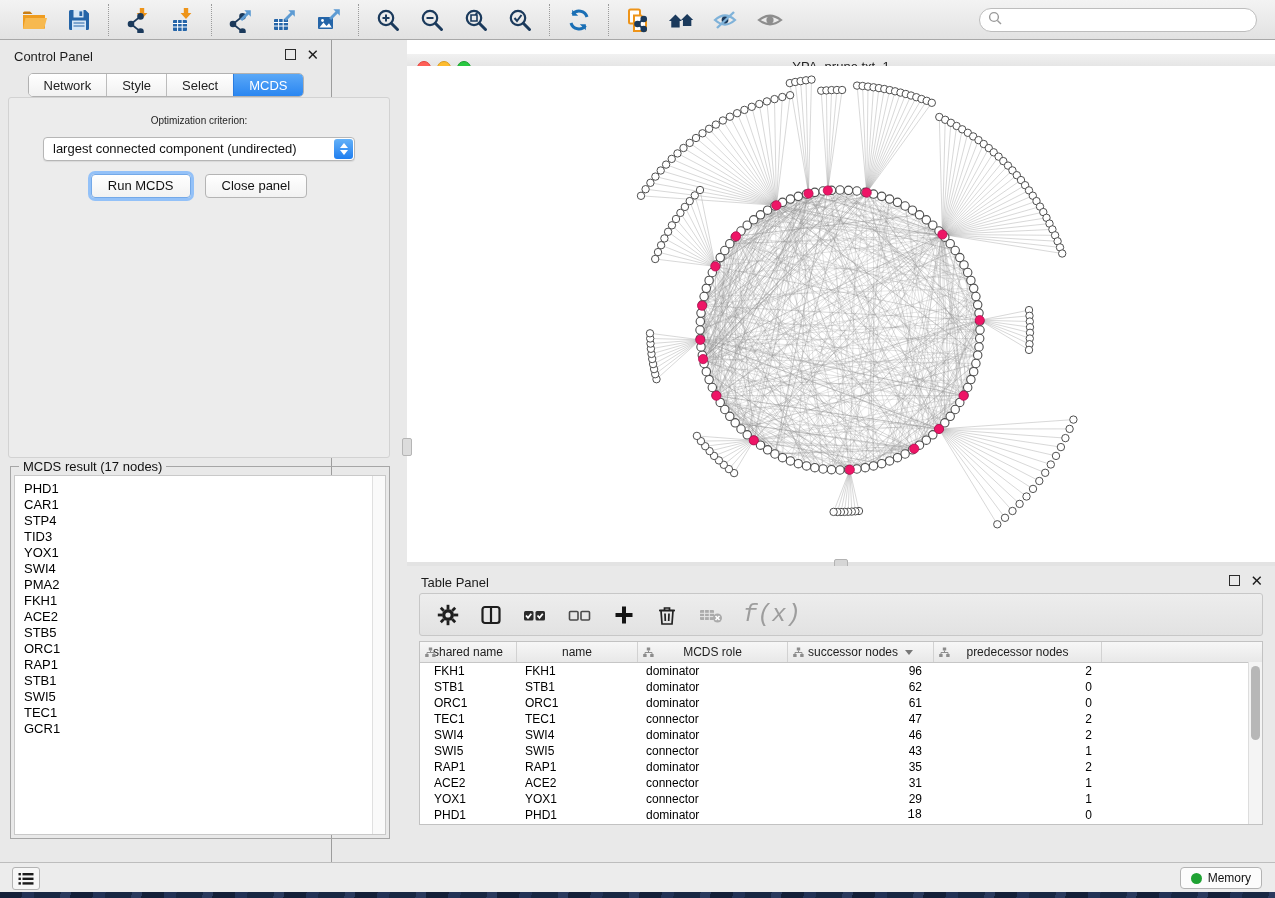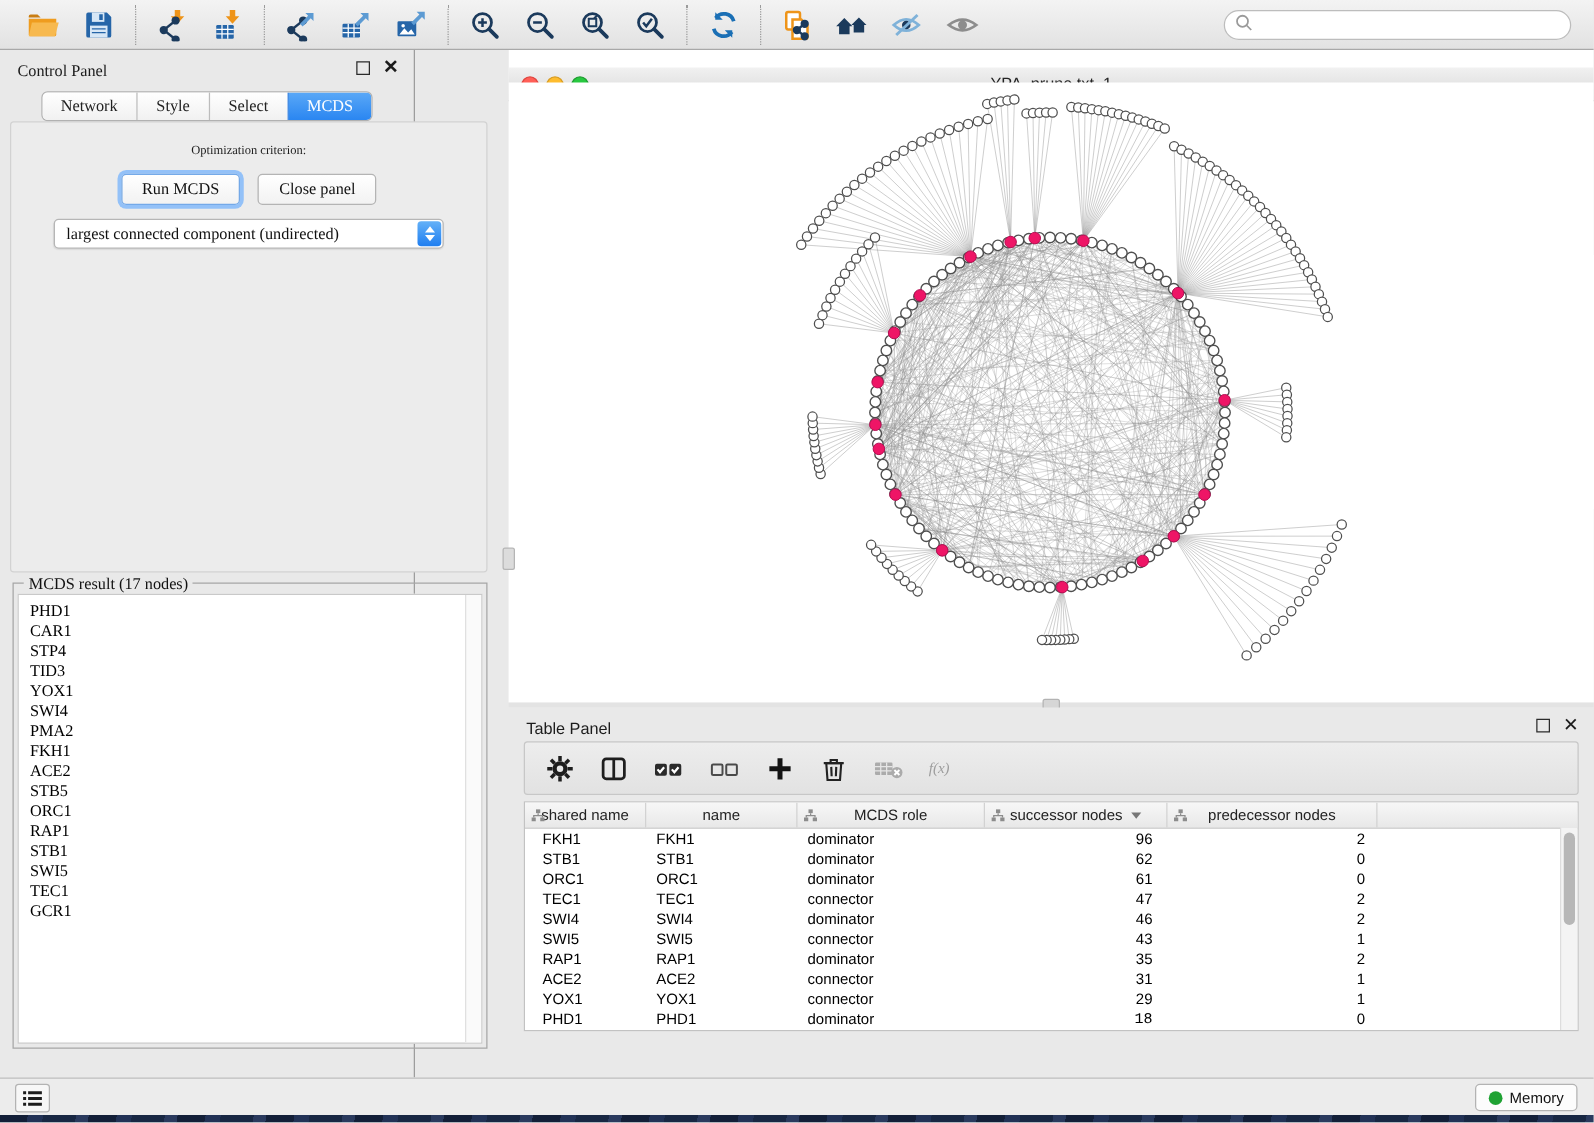--- a/index.html
+++ b/index.html
@@ -12,21 +12,21 @@
     display:flex;align-items:center;padding-left:6px;box-sizing:border-box;}
   .tb-group{display:flex;align-items:center;gap:16px;padding:0 15px;}
   .tb-sep{width:0;height:32px;border-left:1px dotted #9b9b9b;}
   .tb-icon{width:28px;height:28px;display:flex;align-items:center;justify-content:center;cursor:pointer;}
   .tb-icon svg{display:block;}
   #search-wrap{position:absolute;right:18px;top:8px;width:278px;height:24px;border:1px solid #bdbdbd;
     border-radius:13px;background:#fff;display:flex;align-items:center;padding-left:8px;box-sizing:border-box;}
   #search-input{border:none;outline:none;flex:1;height:18px;font-size:12px;background:transparent;margin-left:5px;}
   
   #control-panel{position:absolute;left:0;top:40px;width:332px;height:822px;background:#e9e9e9;
-    border-right:1px solid #9d9d9d;box-sizing:border-box;font-family:Liberation Serif, serif;}
+    border-right:1px solid #9d9d9d;box-sizing:border-box;}
   .panel-title{position:absolute;left:14px;top:9px;font-size:13px;color:#1c1c1c;}
   .win-btns{position:absolute;right:12px;top:9px;display:flex;gap:10px;align-items:center;}
   .float-btn{width:9px;height:9px;border:1.6px solid #2b2b2b;display:inline-block;cursor:pointer;}
   .close-btn{font-size:15px;font-weight:bold;color:#1b1b1b;line-height:11px;cursor:pointer;}
   .tabs{position:absolute;display:inline-flex;border:1px solid #b1b1b1;border-radius:5px;overflow:hidden;
     background:#fff;height:22px;}
   #cp-tabs{top:33px;left:50%;transform:translateX(-50%);}
   .tab{font-size:13px;color:#222;padding:0 15px;display:flex;align-items:center;cursor:pointer;
     background:linear-gradient(#ffffff,#f1f1f1);white-space:nowrap;}
   .tab + .tab{border-left:1px solid #bcbcbc;}
@@ -70,21 +70,21 @@
   #h-split{position:absolute;left:407px;top:562px;width:868px;height:4px;background:#e3e3e3;cursor:row-resize;}
   #h-split-grip{position:absolute;left:50%;top:-3px;transform:translateX(-50%);width:12px;height:8px;
     background:#d6d6d6;border:1px solid #b3b3b3;border-radius:2px;}
   
   #table-panel{position:absolute;left:407px;top:566px;width:868px;height:296px;background:#e9e9e9;}
   #tp-toolbar{position:absolute;left:12px;right:12px;top:27px;height:43px;
     background:linear-gradient(#ededed,#e2e2e2);border:1px solid #c7c7c7;border-radius:3px;
     display:flex;align-items:center;gap:19px;padding-left:16px;box-sizing:border-box;}
   .tp-icon{display:flex;align-items:center;justify-content:center;cursor:pointer;}
   .tp-icon.disabled{cursor:default;}
-  .fx-label{font-family:Liberation Serif, serif;font-style:italic;font-size:12px;color:#9d9d9d;}
+  .fx-label{font-family:Liberation Mono, monospace;font-style:italic;font-size:24px;color:#9d9d9d;}
   #tbl{position:absolute;left:12px;top:75px;width:844px;height:184px;background:#fff;border:1px solid #c2c2c2;
     box-sizing:border-box;overflow:hidden;}
   #tbl-head{display:flex;height:20px;background:linear-gradient(#f7f7f7,#e8e8e8);border-bottom:1px solid #c6c6c6;}
   .th{position:relative;display:flex;align-items:center;justify-content:center;font-size:12px;color:#222;
     border-right:1px solid #d2d2d2;box-sizing:border-box;cursor:pointer;}
   .th .hicon{position:absolute;left:5px;top:4.5px;}
   .th .sort{width:0;height:0;border-left:4px solid transparent;border-right:4px solid transparent;
     border-top:5px solid #777;margin-left:7px;}
   .tr{display:flex;height:16px;cursor:pointer;}
   .td{font-size:12px;color:#000;box-sizing:border-box;white-space:nowrap;overflow:hidden;line-height:16px;}
@@ -298,30 +298,30 @@
     <span class="close-btn">✕</span>
   </div>
   <div id="cp-tabs" class="tabs">
       <div class="tab">Network</div>
       <div class="tab">Style</div>
       <div class="tab">Select</div>
       <div class="tab active">MCDS</div>
     </div>
   <div id="cp-content">
     <div id="opt-label">Optimization criterion:</div>
-    <div id="cp-buttons">
-      <button class="mac-btn focused">Run MCDS</button>
-      <button class="mac-btn">Close panel</button>
-    </div>
     <div id="criterion">
       <div class="val">largest connected component (undirected)</div>
       <div class="stepper">
           <span class="arr-up"></span>
           <span class="arr-dn"></span>
         </div>
+    </div>
+    <div id="cp-buttons">
+      <button class="mac-btn focused">Run MCDS</button>
+      <button class="mac-btn">Close panel</button>
     </div>
   </div>
   <div id="result-box">
     <div id="result-legend">MCDS result (17 nodes)</div>
     <div id="result-list">
       <div id="result-items">
           <div class="list-item">PHD1</div>
           <div class="list-item">CAR1</div>
           <div class="list-item">STP4</div>
           <div class="list-item">TID3</div>

